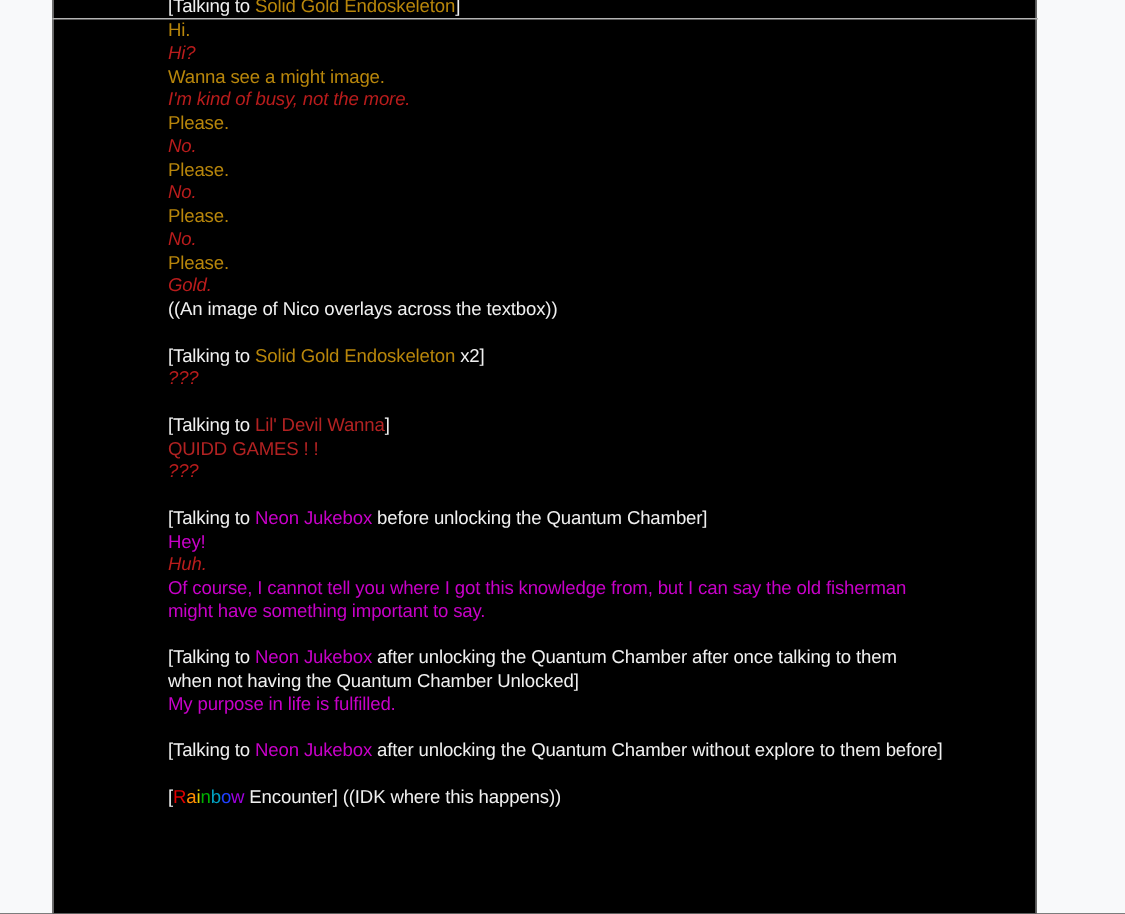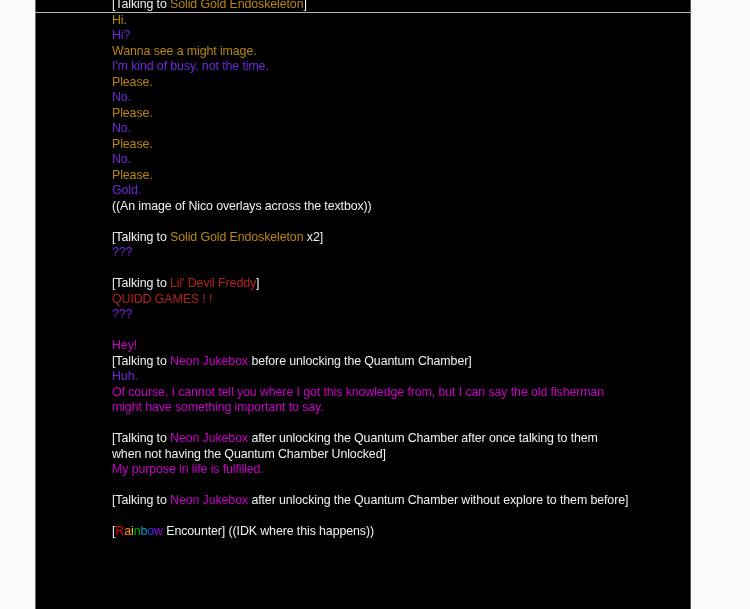--- a/index.html
+++ b/index.html
@@ -21,59 +21,59 @@
     background: #b4b4b4;
   }
   .content {
     position: absolute; left: 112px; top: -3px; width: 500px;
     font-size: 12.4px; line-height: 15.5px; letter-spacing: -0.1px;
   }
   .line { white-space: normal; min-height: 15.5px; }
   .gap { height: 15.5px; }
   .w { color: #f0f0f0; }
   .gold { color: #b8860b; }
-  .cyan { color: #6d28d9; }
+  .cyan { color: #b91c1c; font-style: italic; }
   .red { color: #b22222; }
   .mag { color: #c800c8; }
 </style>
 </head>
 <body>
 
 <div class="panel"></div>
 <div class="divider"></div>
 
 <div class="content">
 
   <div class="line w"><span>[Talking to </span><span class="gold">Solid Gold Endoskeleton</span><span>]</span></div>
   <div class="line gold">Hi.</div>
   <div class="line cyan">Hi?</div>
   <div class="line gold">Wanna see a might image.</div>
-  <div class="line cyan">I'm kind of busy, not the time.</div>
+  <div class="line cyan">I'm kind of busy, not the more.</div>
   <div class="line gold">Please.</div>
   <div class="line cyan">No.</div>
   <div class="line gold">Please.</div>
   <div class="line cyan">No.</div>
   <div class="line gold">Please.</div>
   <div class="line cyan">No.</div>
   <div class="line gold">Please.</div>
   <div class="line cyan">Gold.</div>
   <div class="line w">((An image of Nico overlays across the textbox))</div>
   <div class="gap"></div>
 
   <div class="line w"><span>[Talking to </span><span class="gold">Solid Gold Endoskeleton</span><span> x2]</span></div>
   <div class="line cyan">???</div>
   <div class="gap"></div>
 
-  <div class="line w"><span>[Talking to </span><span class="red">Lil' Devil Freddy</span><span>]</span></div>
+  <div class="line w"><span>[Talking to </span><span class="red">Lil' Devil Wanna</span><span>]</span></div>
   <div class="line red">QUIDD GAMES ! !</div>
   <div class="line cyan">???</div>
   <div class="gap"></div>
 
+  <div class="line w"><span>[Talking to </span><span class="mag">Neon Jukebox</span><span> before unlocking the Quantum Chamber]</span></div>
   <div class="line mag">Hey!</div>
-  <div class="line w"><span>[Talking to </span><span class="mag">Neon Jukebox</span><span> before unlocking the Quantum Chamber]</span></div>
   <div class="line cyan">Huh.</div>
   <div class="line mag">Of course, I cannot tell you where I got this knowledge from, but I can say the old fisherman might have something important to say.</div>
   <div class="gap"></div>
 
   <div class="line w"><span>[Talking to </span><span class="mag">Neon Jukebox</span><span> after unlocking the Quantum Chamber after once talking to them when not having the Quantum Chamber Unlocked]</span></div>
   <div class="line mag">My purpose in life is fulfilled.</div>
   <div class="gap"></div>
 
   <div class="line w" style="white-space:nowrap"><span>[Talking to </span><span class="mag">Neon Jukebox</span><span> after unlocking the Quantum Chamber without explore to them before]</span></div>
   <div class="gap"></div>

